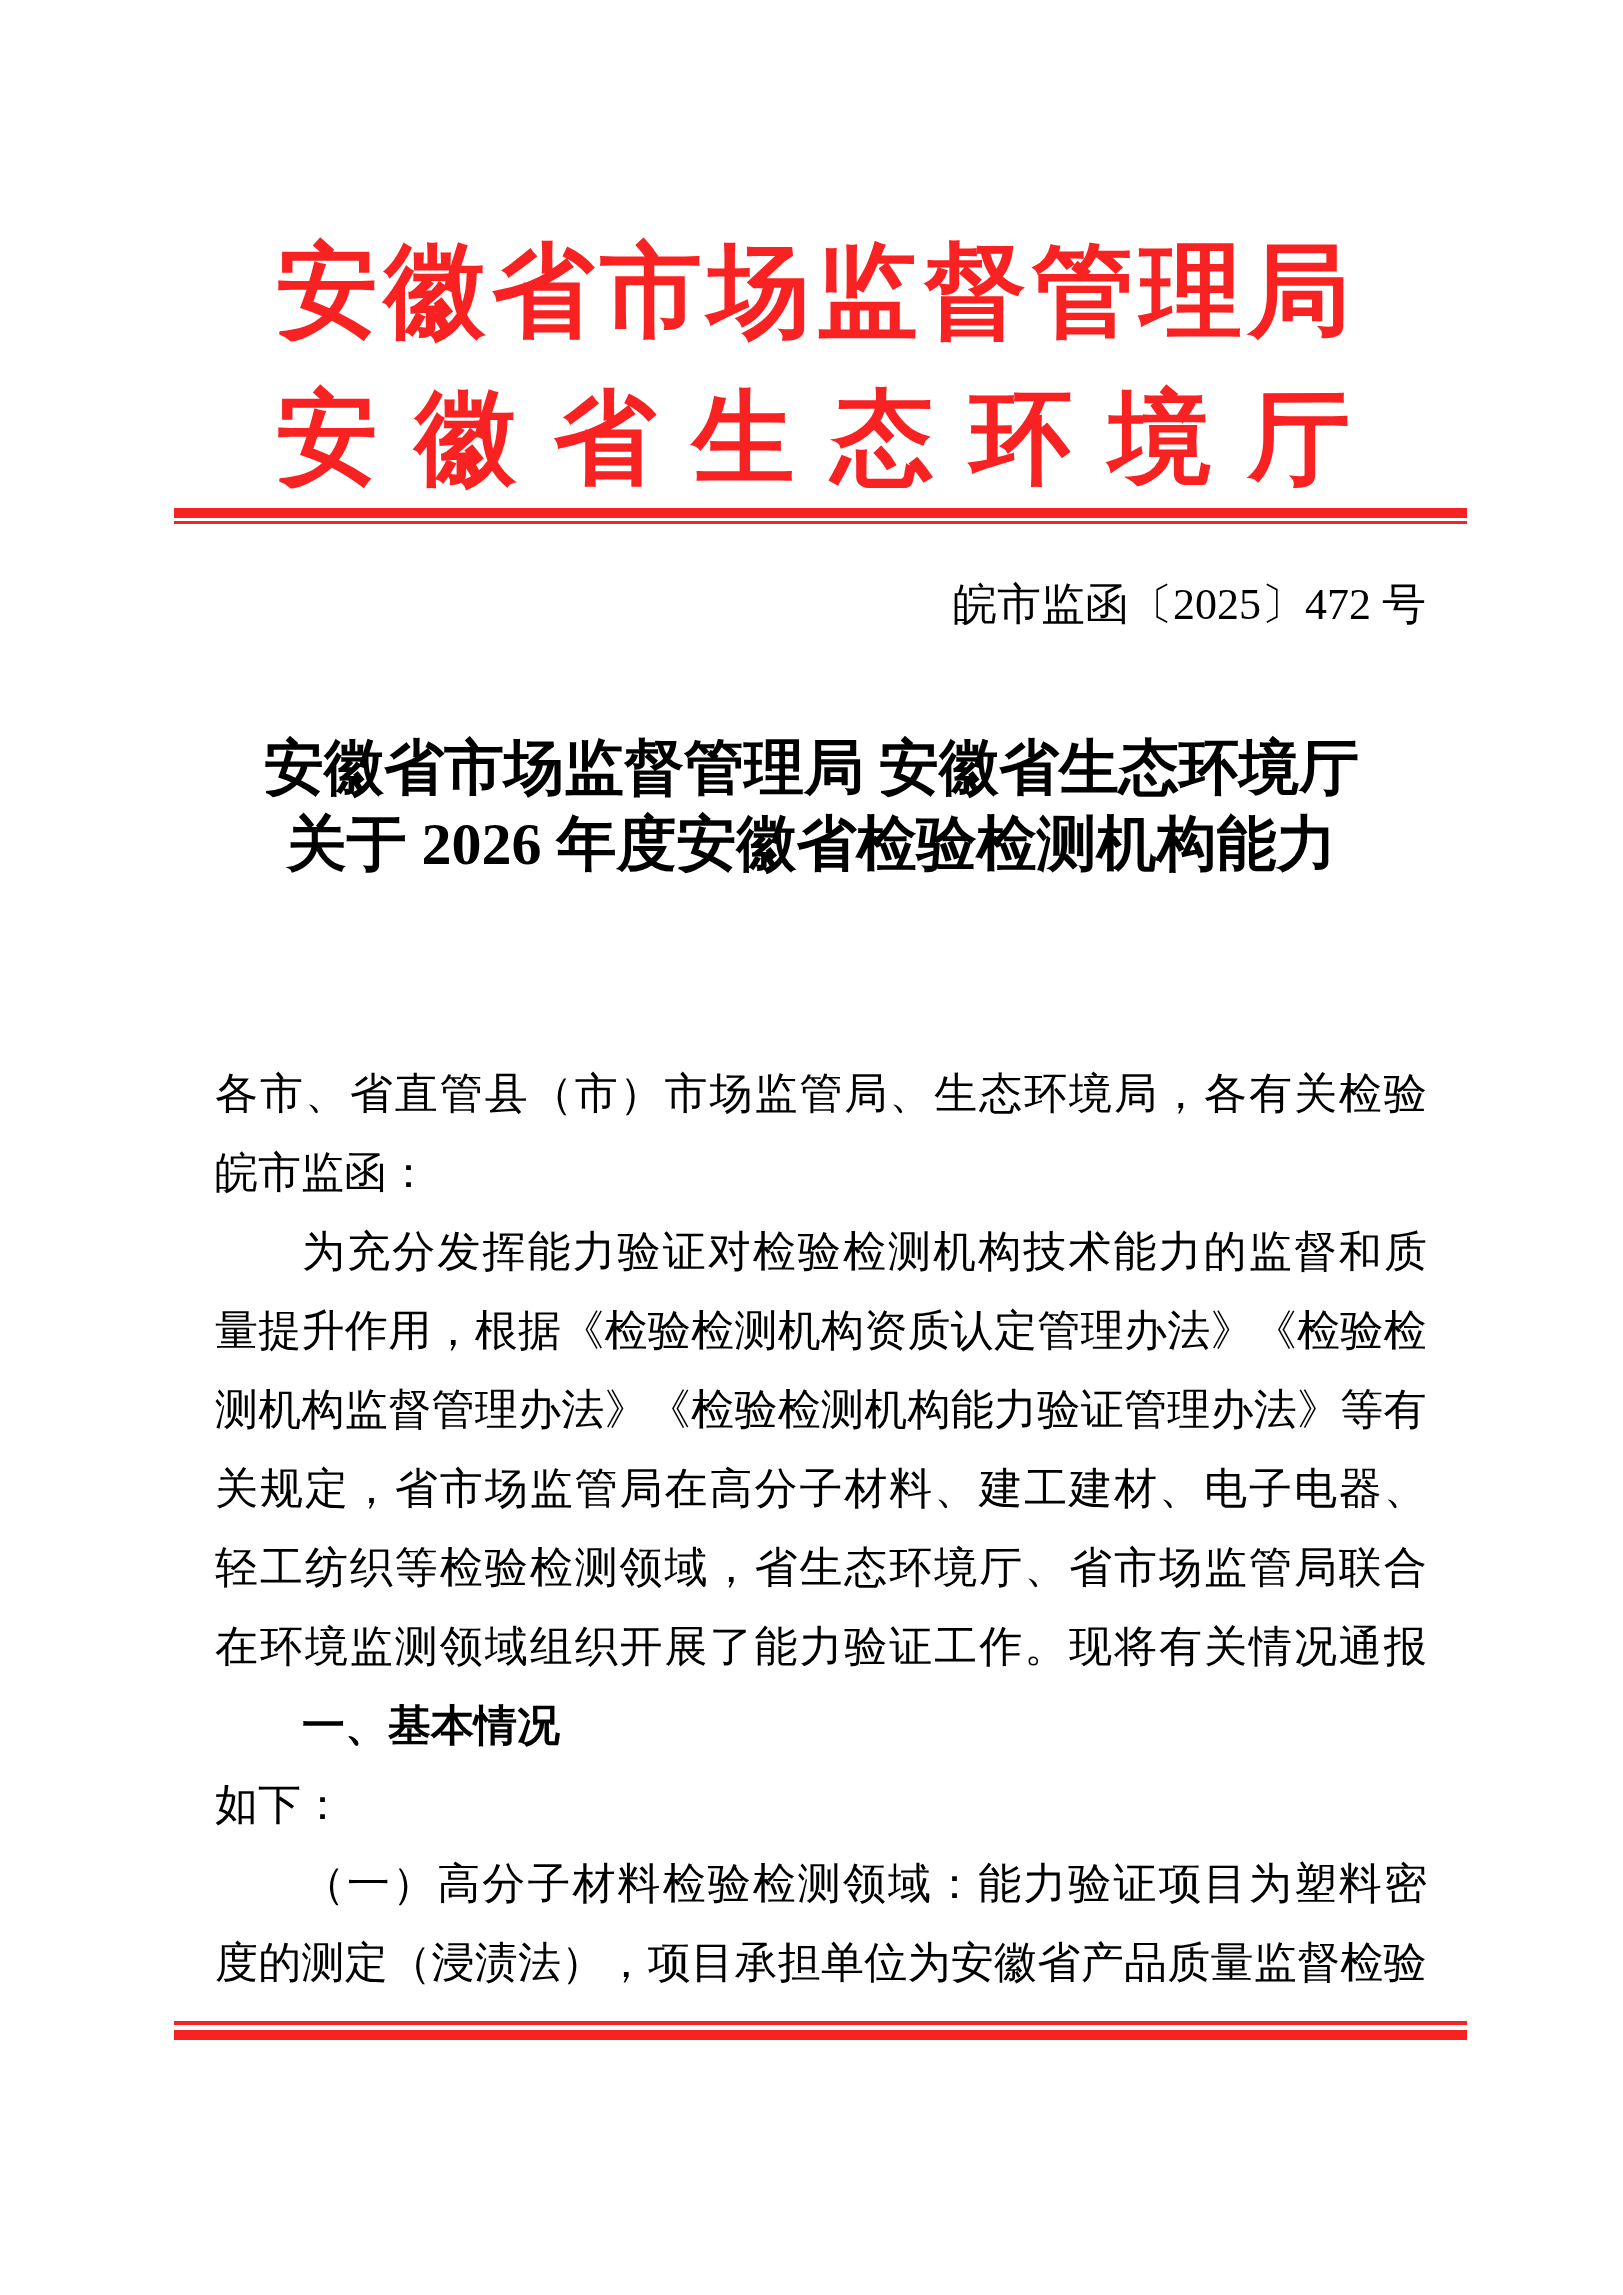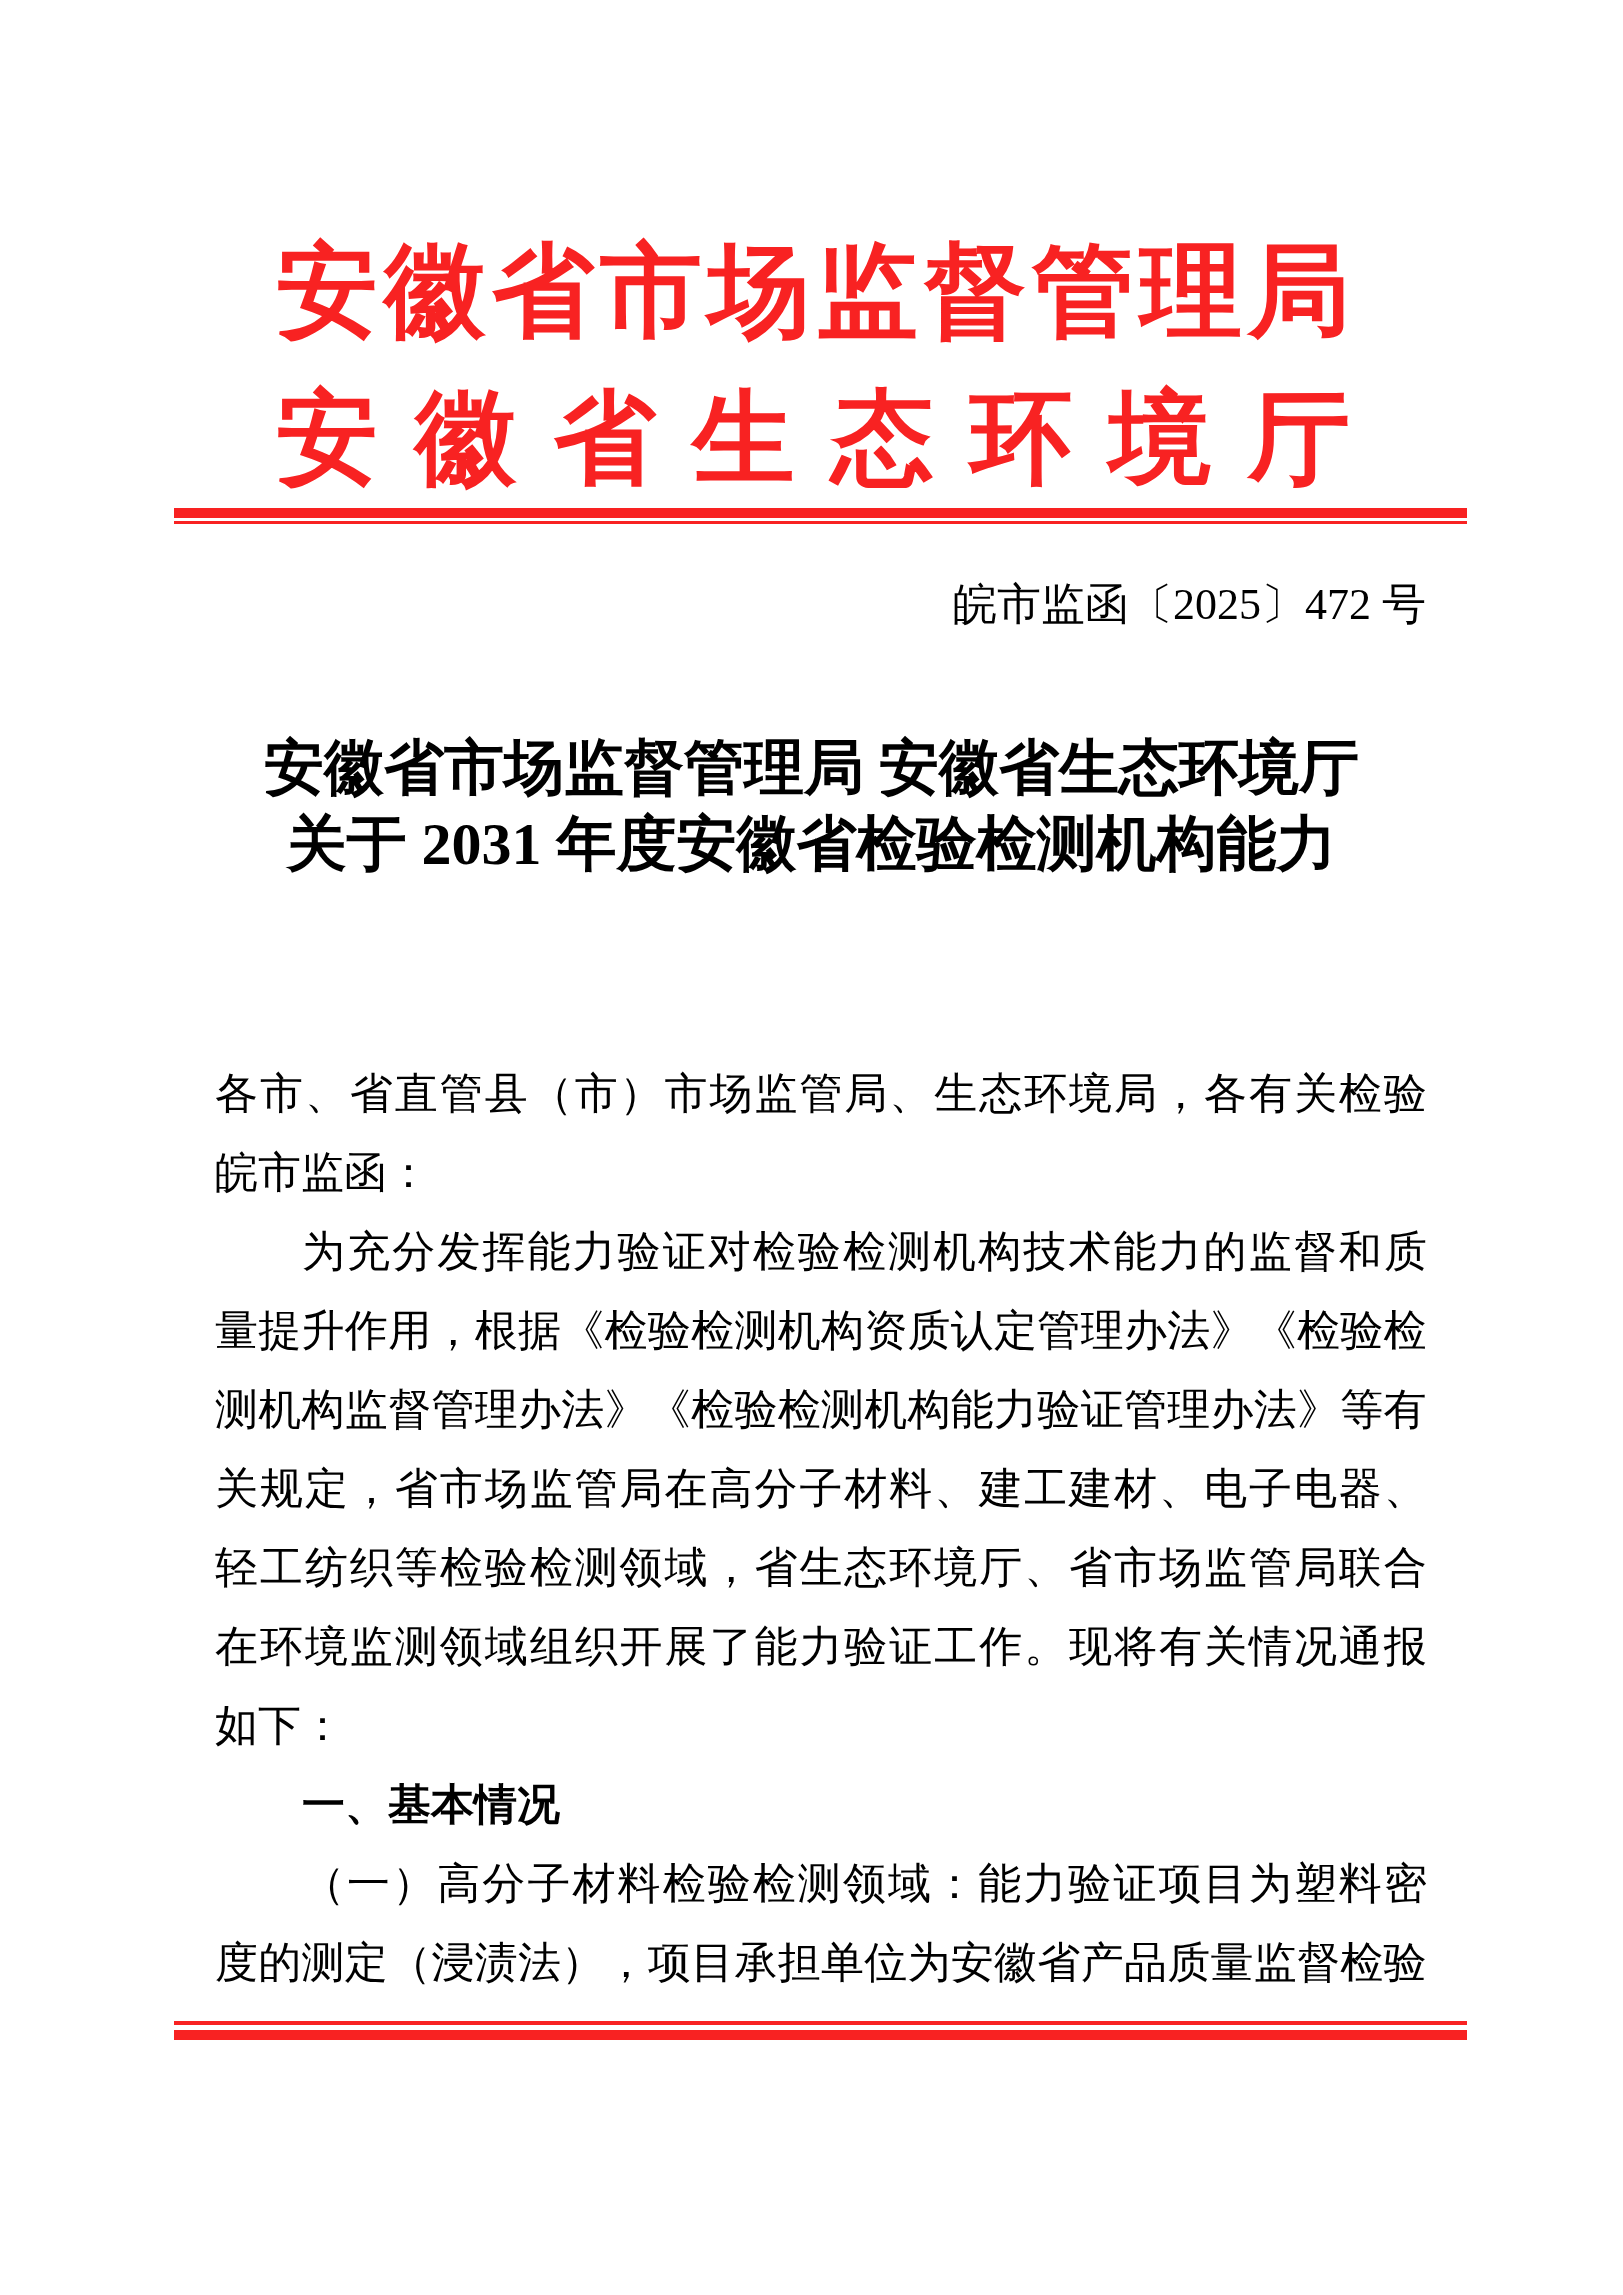--- a/index.html
+++ b/index.html
@@ -103,21 +103,21 @@
       </div>
   </div>
 
   <div class="rule rule-top-thick"></div>
   <div class="rule rule-top-thin"></div>
 
   <div class="doc-number">皖市监函〔2025〕472 号</div>
 
   <div class="title">
     <div class="title-line">安徽省市场监督管理局 安徽省生态环境厅</div>
-    <div class="title-line">关于 2031 年度安徽省检验检测机构能力</div>
+    <div class="title-line">关于 2026 年度安徽省检验检测机构能力</div>
   </div>
 
   <div class="body-text" id="body-lines">
       <div class="body-line char-flex">
         <span>各</span>
         <span>市</span>
         <span>、</span>
         <span>省</span>
         <span>直</span>
         <span>管</span>
@@ -311,22 +311,22 @@
         <span>。</span>
         <span>现</span>
         <span>将</span>
         <span>有</span>
         <span>关</span>
         <span>情</span>
         <span>况</span>
         <span>通</span>
         <span>报</span>
       </div>
+      <div class="body-line heading indent">一、基本情况</div>
       <div class="body-line">如下：</div>
-      <div class="body-line heading indent">一、基本情况</div>
       <div class="body-line char-flex indent">
         <span>（</span>
         <span>一</span>
         <span>）</span>
         <span>高</span>
         <span>分</span>
         <span>子</span>
         <span>材</span>
         <span>料</span>
         <span>检</span>

